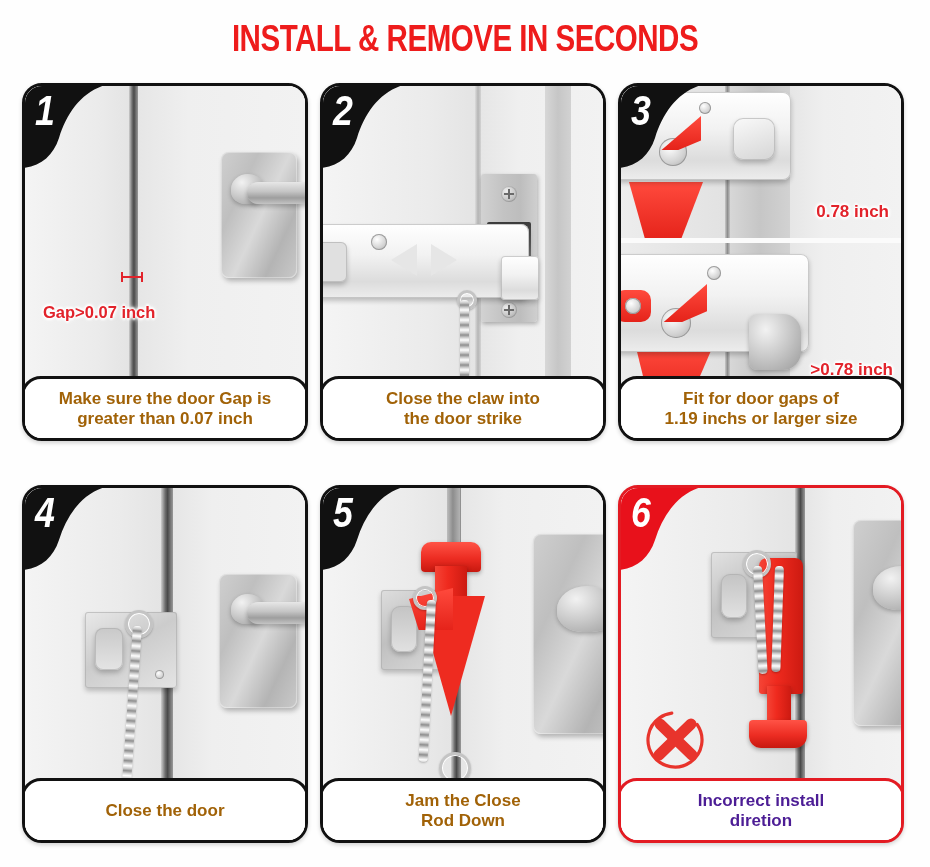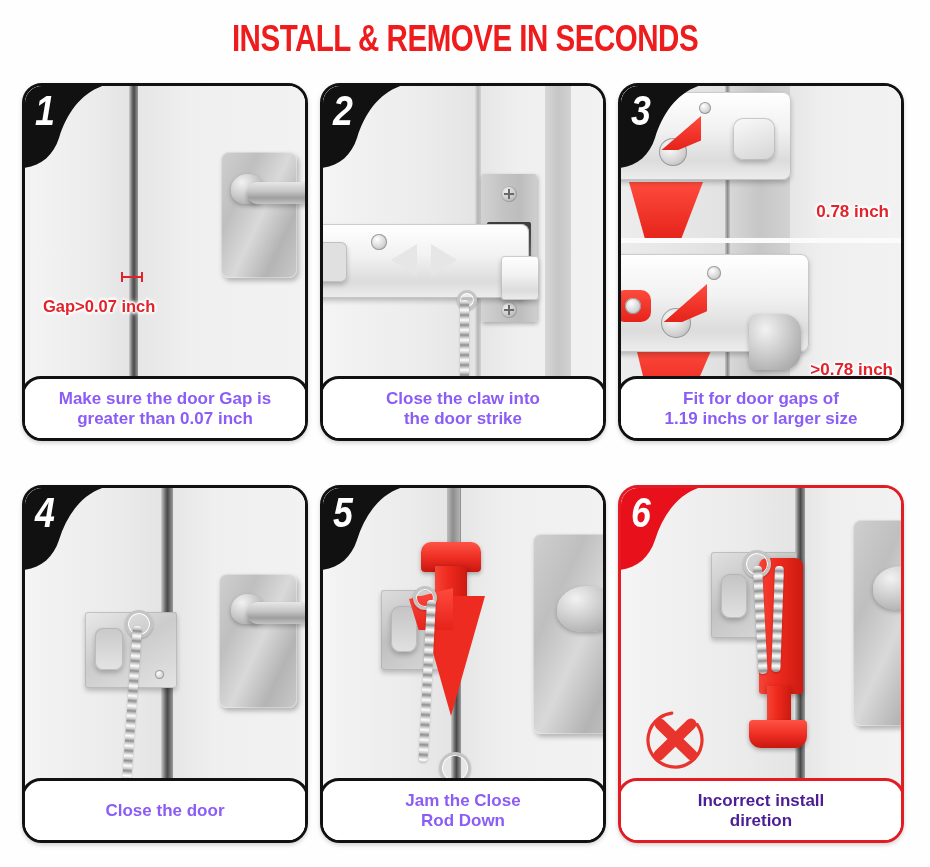--- a/index.html
+++ b/index.html
@@ -112,42 +112,42 @@
     justify-content: center;
     text-align: center;
     z-index: 15;
     box-sizing: border-box;
   }
   .panel.danger .caption { border-color: #e31b23; }
   .caption span {
     display: block;
     font-size: 17px;
     font-weight: bold;
-    color: #8b5cf6;
+    color: #a16207;
     line-height: 1.15;
     padding: 0 6px;
     white-space: pre-line;
   }
   .panel.danger .caption span { color: #4c1d95; }
 
   
   .redlabel {
     position: absolute;
     font-size: 17px;
     font-weight: bold;
     color: #e2232b;
     z-index: 12;
     white-space: nowrap;
     text-shadow:
       -1.6px 0 2px #ffffff, 1.6px 0 2px #ffffff,
       0 -1.6px 2px #ffffff, 0 1.6px 2px #ffffff,
       0 0 5px #ffffff, 0 0 7px #ffffff;
   }
 
-  .gaplabel { left: 18px; top: 211px; font-size: 16.5px; }
+  .gaplabel { left: 18px; top: 217px; font-size: 16.5px; }
   .gapbracket {
     position: absolute;
     left: 96px;
     top: 186px;
     width: 22px;
     height: 10px;
     z-index: 12;
   }
   .gapbracket i {
     position: absolute;

